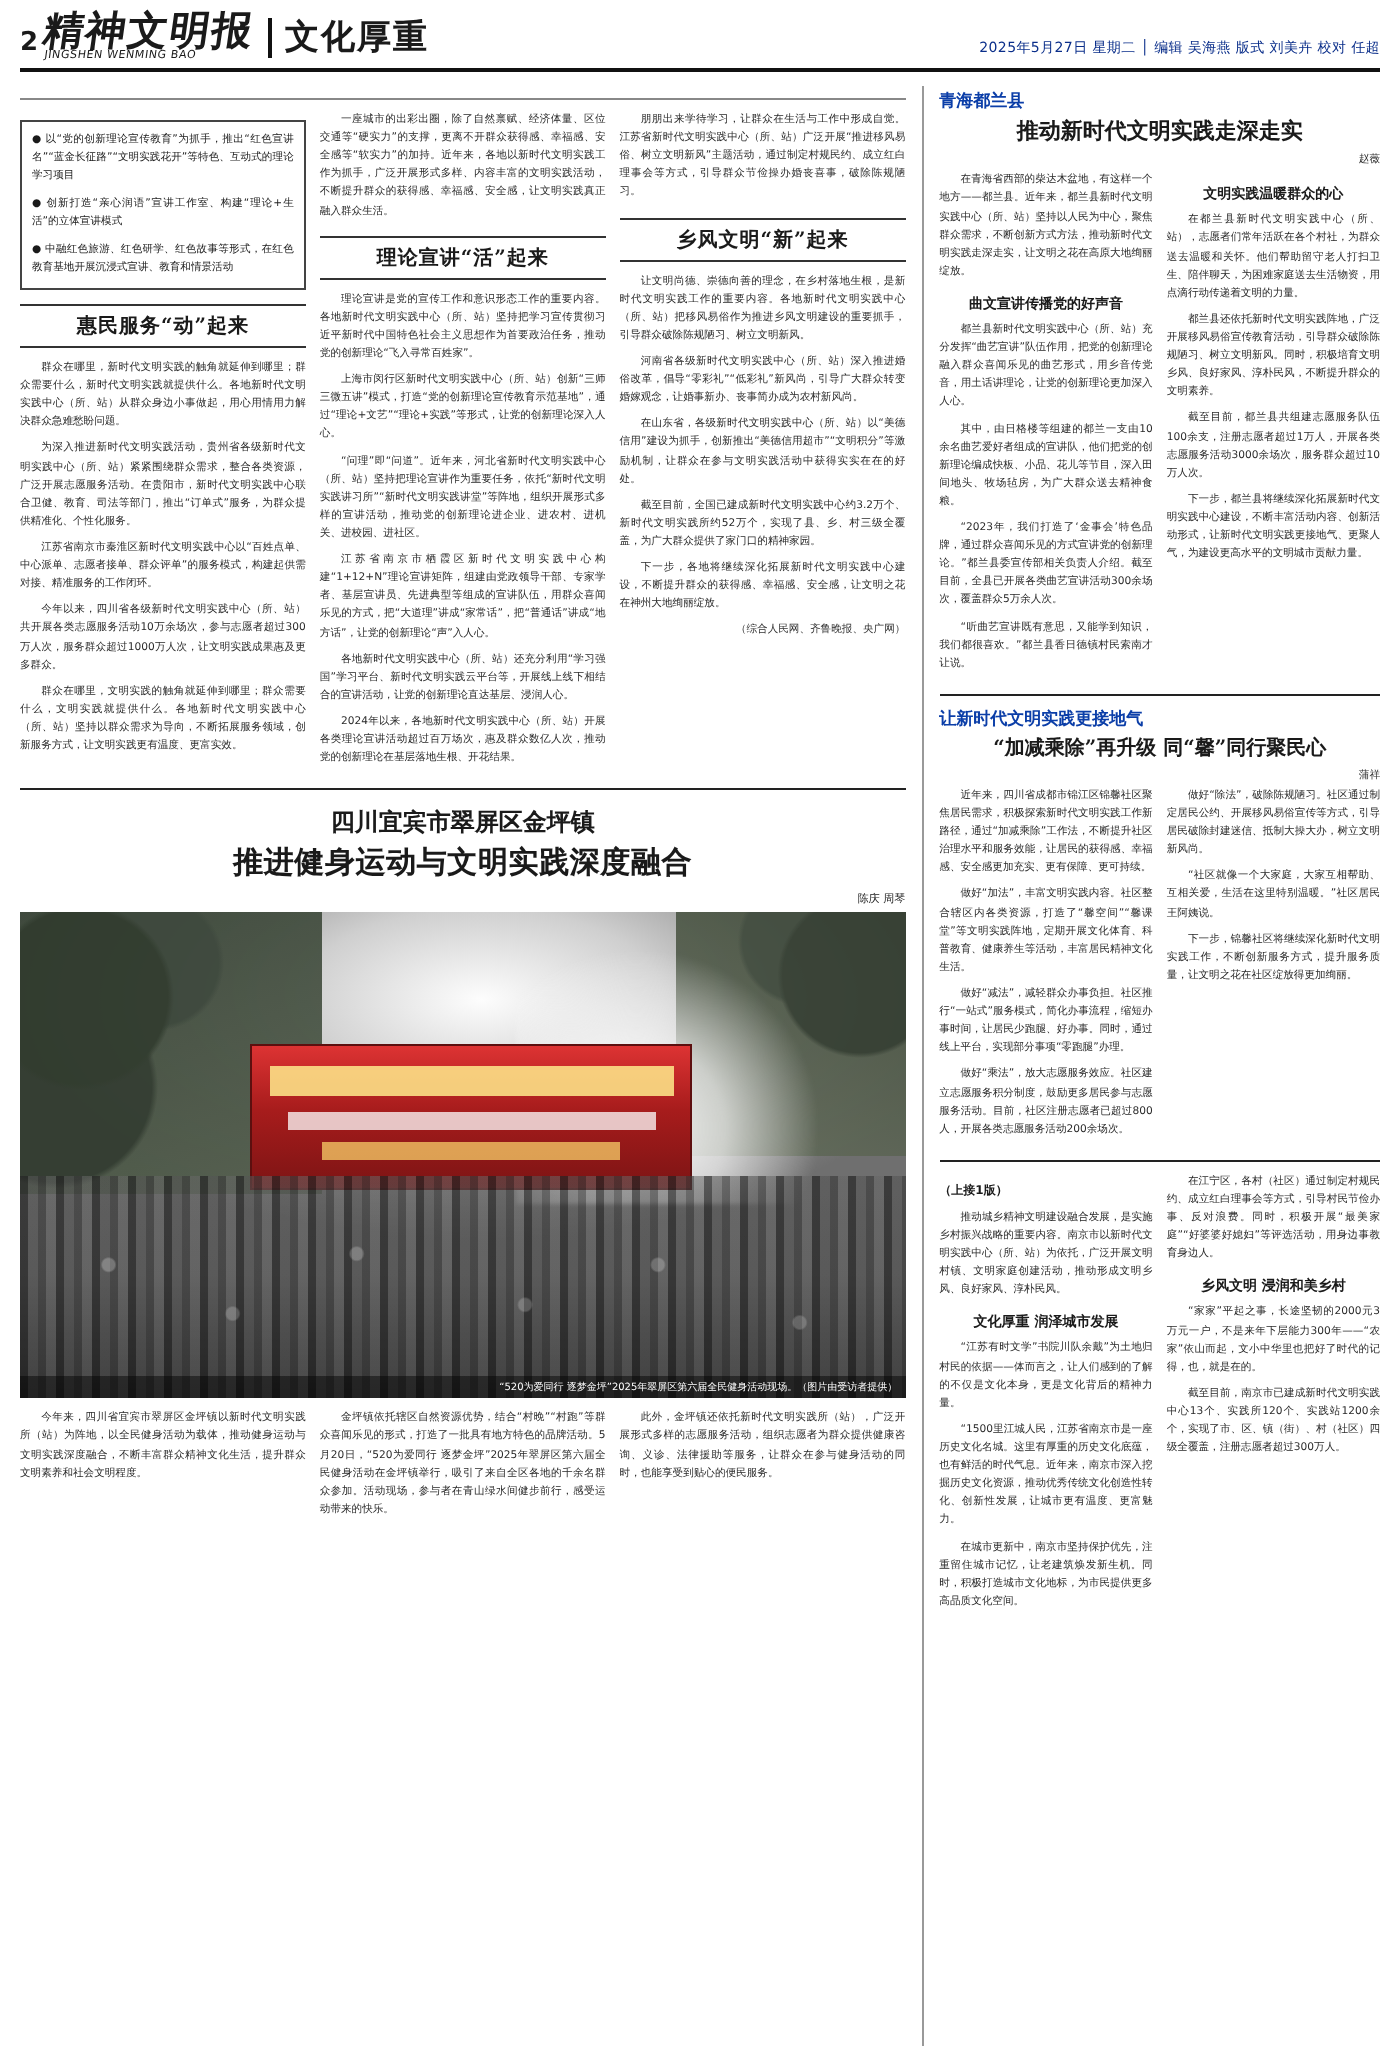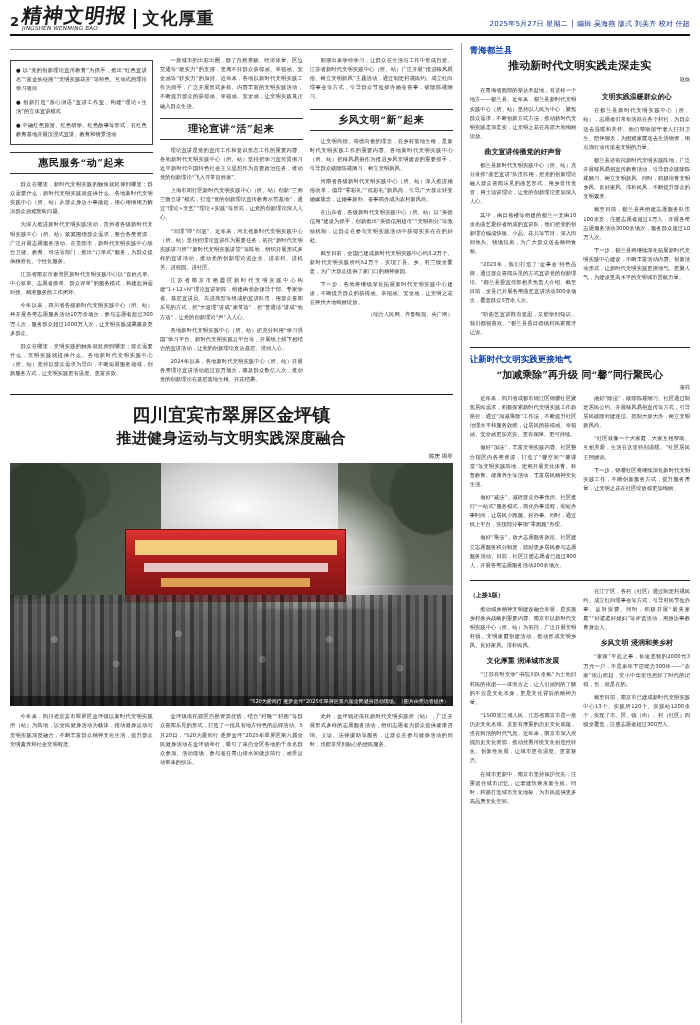--- a/index.html
+++ b/index.html
@@ -179,21 +179,21 @@
     font-size: 7px;
     text-align: center;
     margin: 6px 0 4px 0;
   }
   .dark-rule { border:0; border-top: 1px solid #222; margin: 6px 0; }
 
   
   .photo-block { margin-top: 8px; }
   .ph-kicker {
     font-family: "DejaVu Serif", "Liberation Serif", serif;
-    font-size: 18px;
+    font-size: 12px;
     font-weight: bold;
     text-align: center;
     margin-bottom: 2px;
   }
   .ph-title {
     font-family: "DejaVu Serif", "Liberation Serif", serif;
     font-size: 15px;
     font-weight: bold;
     text-align: center;
     margin-bottom: 5px;

